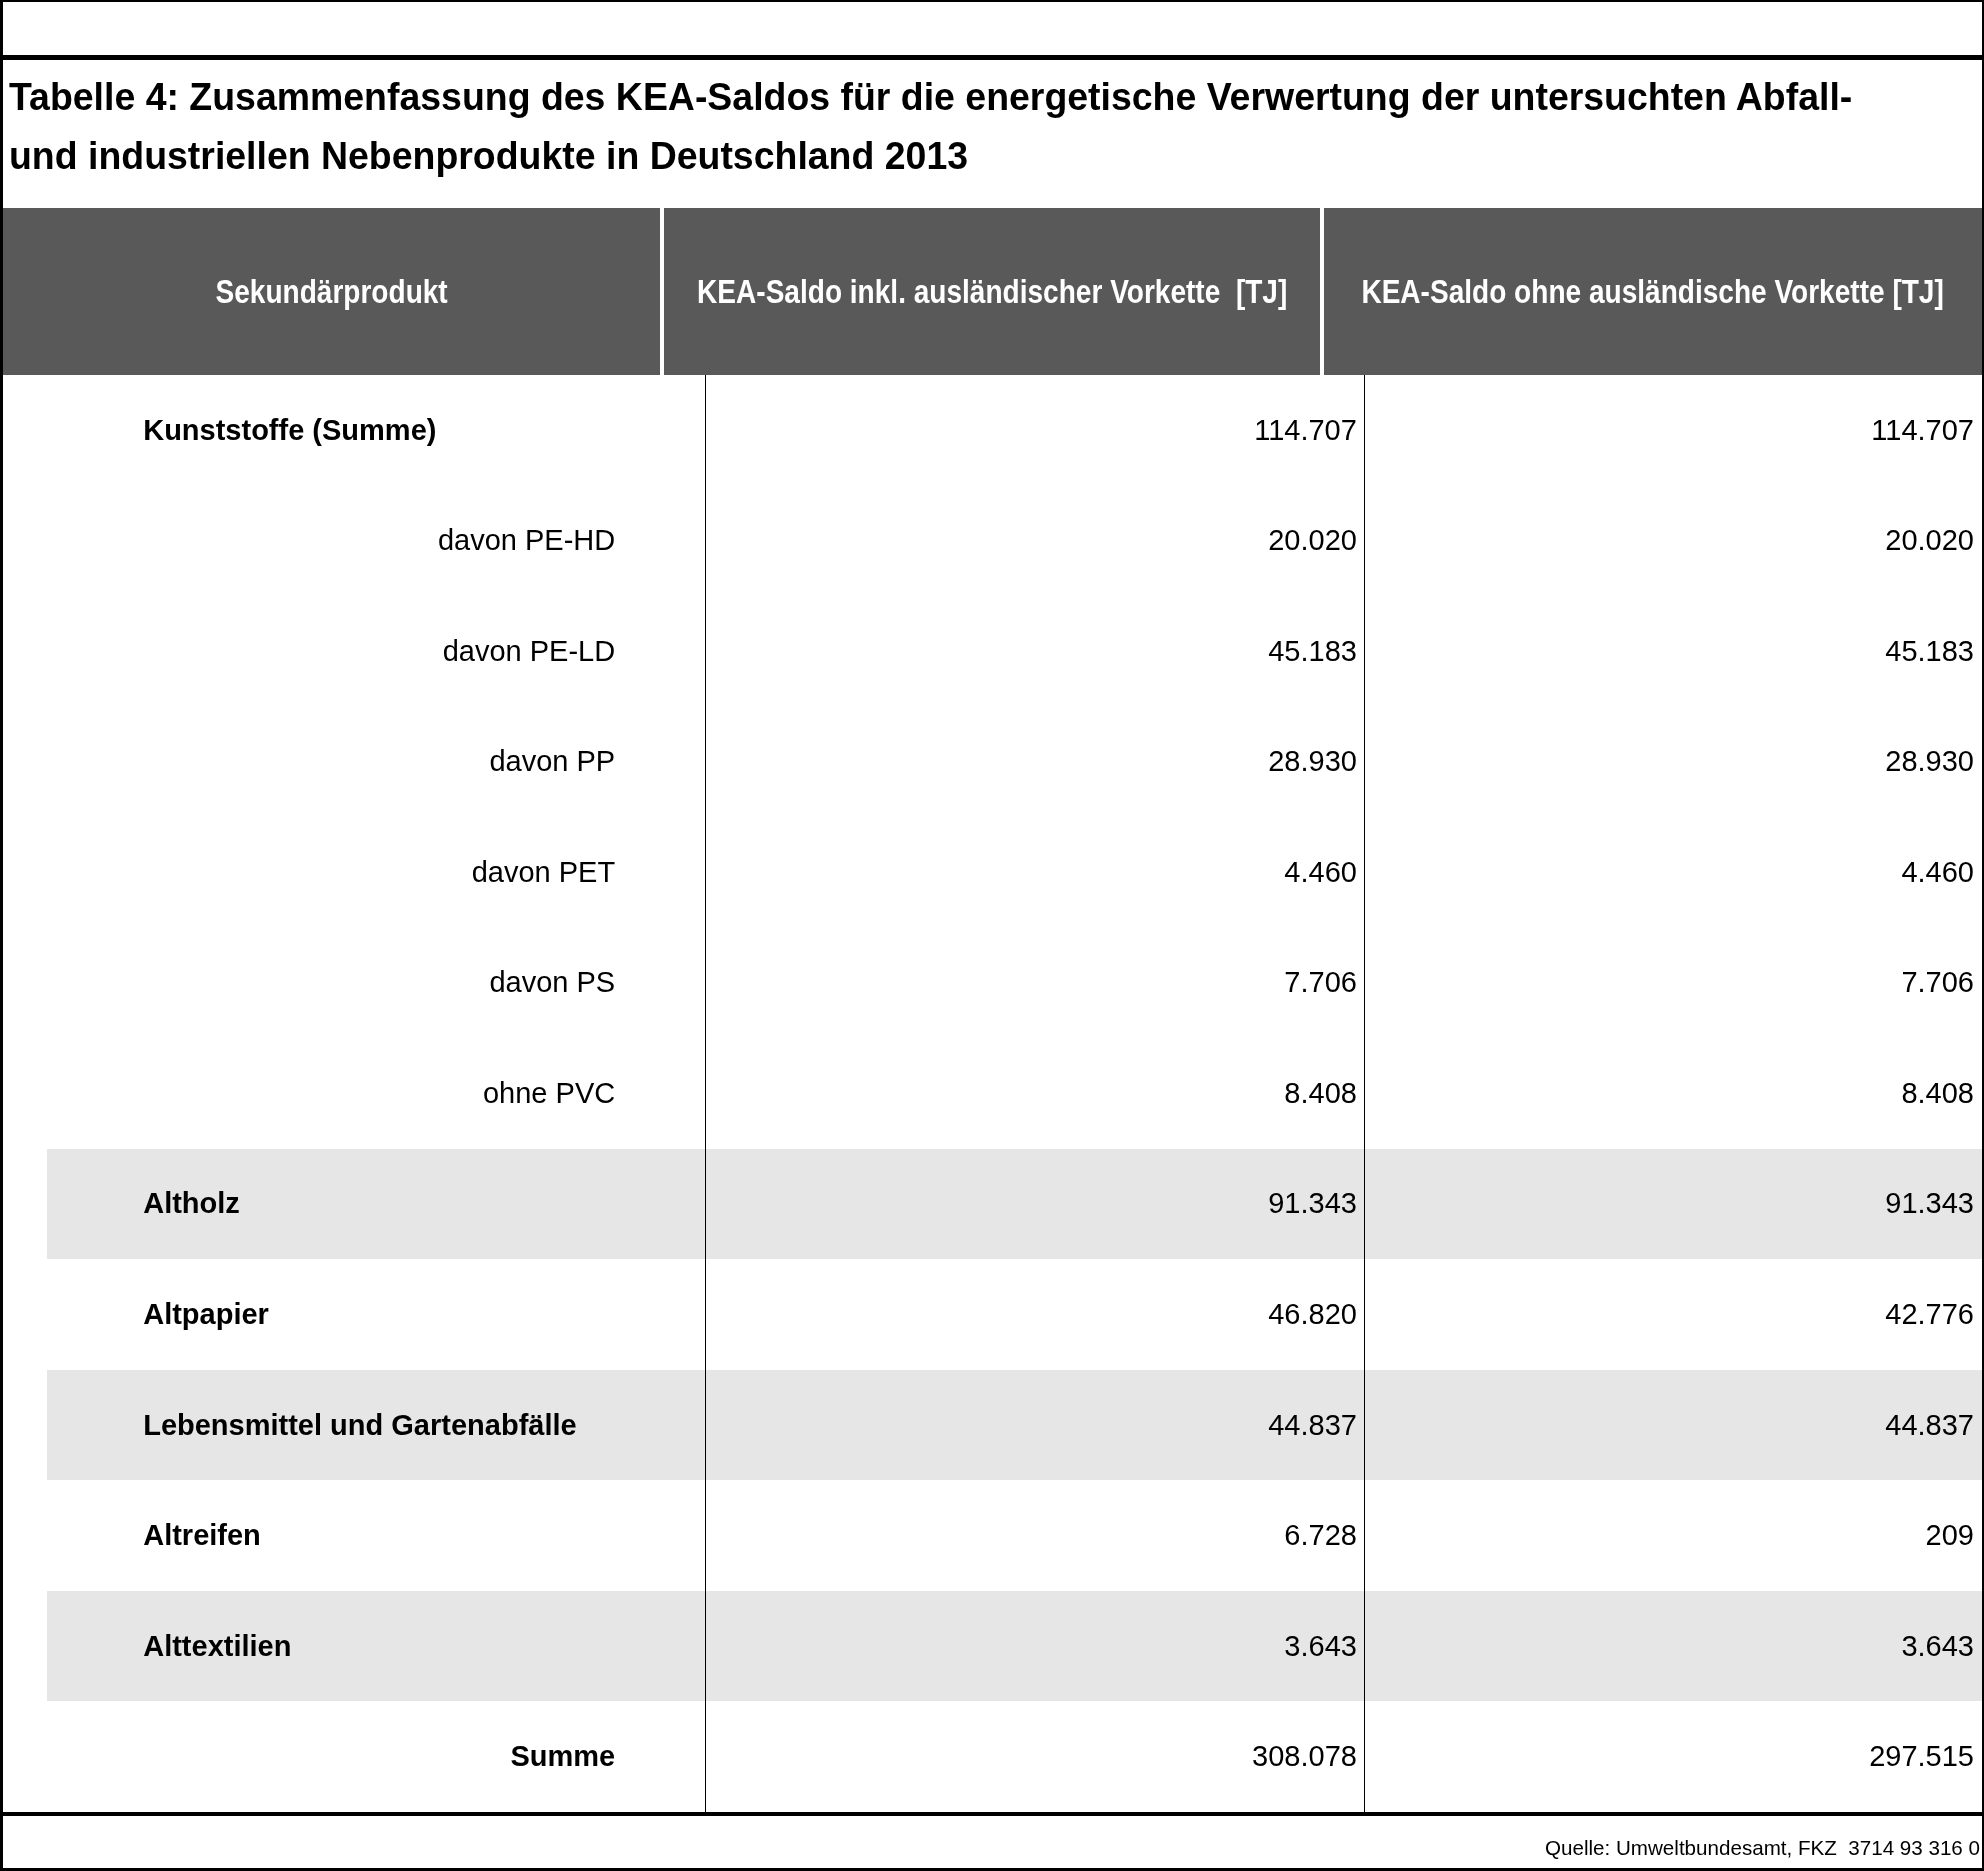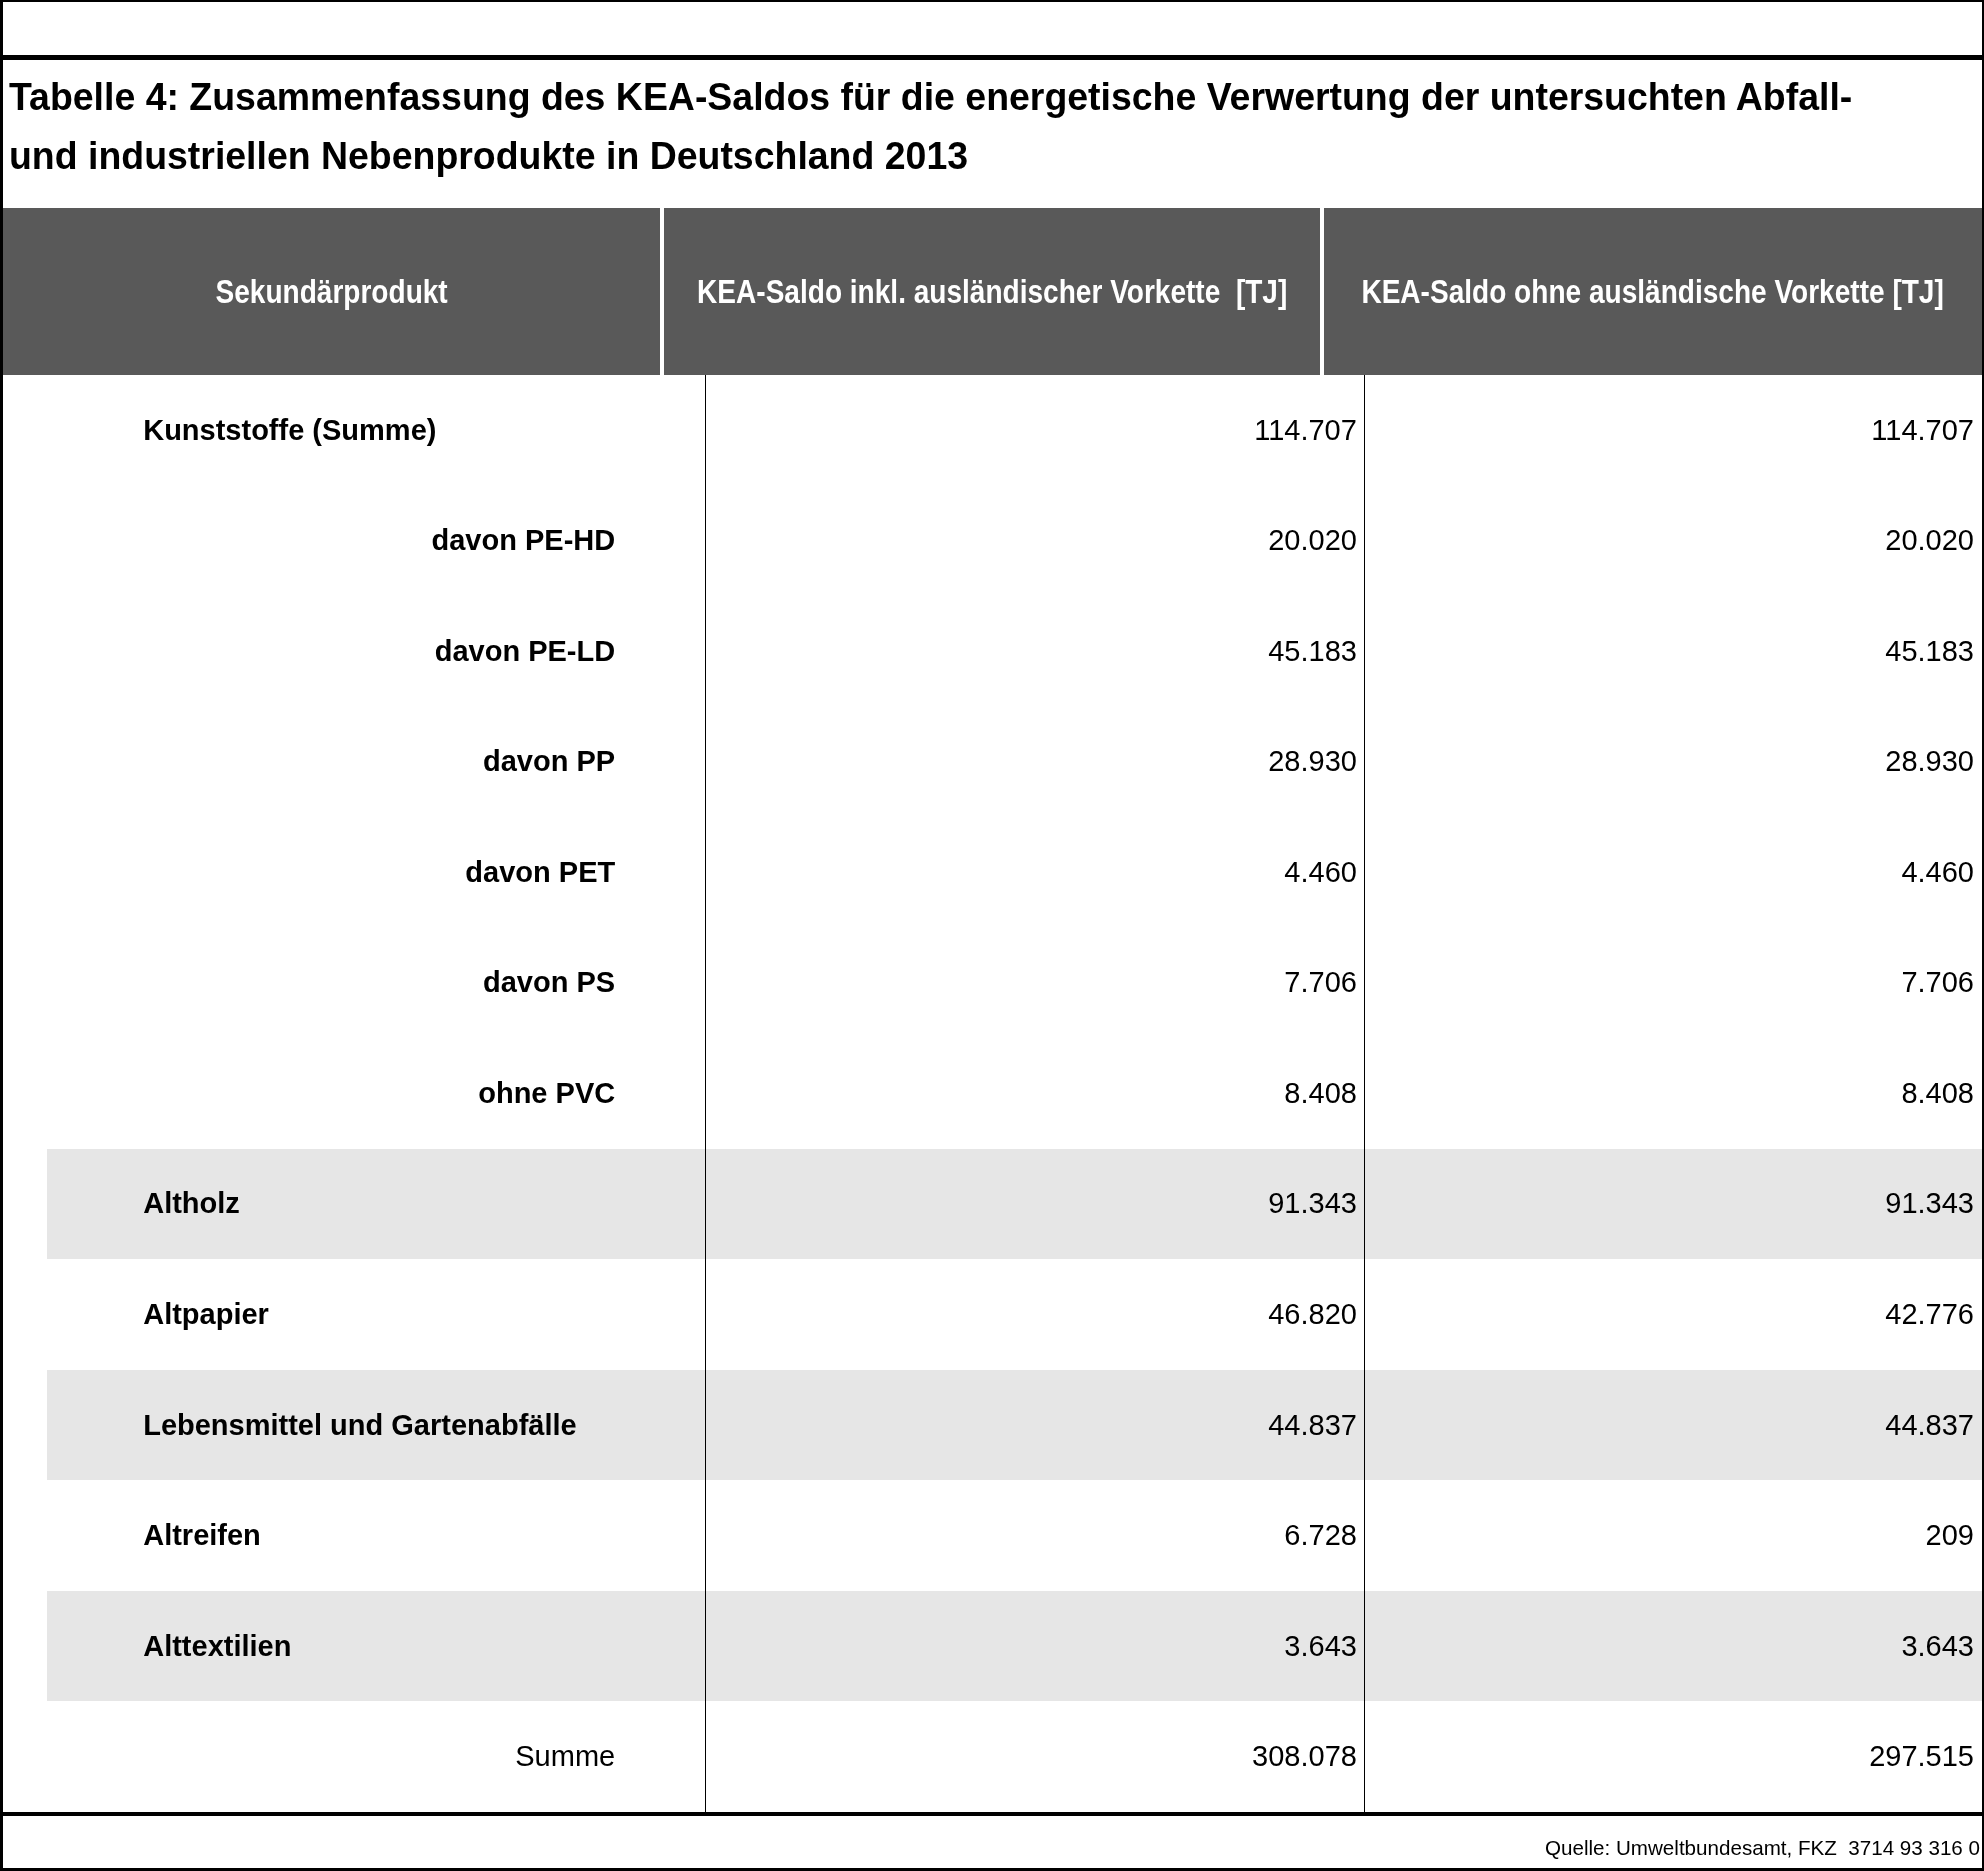--- a/index.html
+++ b/index.html
@@ -38,22 +38,22 @@
   .hgap{width:3.7px;background:#ffffff;}
   .hc2{width:656px;}
   .hc3{width:658px;}
 
   
   .tbody{position:absolute;left:3.2px;top:375px;width:1979px;height:1437px;display:flex;flex-direction:column;}
   .row{flex:1;display:flex;font-size:29px;margin-left:44px;}
   .row.shaded{background:#e6e6e6;}
   .c1{width:658px;display:flex;align-items:center;box-sizing:border-box;}
   .c1.cat{padding-left:96px;font-weight:700;}
-  .c1.sub{justify-content:flex-end;padding-right:90px;font-weight:700;}
-  .c1.sum{justify-content:flex-end;padding-right:90px;font-weight:400;}
+  .c1.sub{justify-content:flex-end;padding-right:90px;font-weight:400;}
+  .c1.sum{justify-content:flex-end;padding-right:90px;font-weight:700;}
   .c2{width:659px;border-left:1.8px solid #000;box-sizing:border-box;
       display:flex;align-items:center;justify-content:flex-end;padding-right:7.3px;}
   .c3{flex:1;border-left:1.8px solid #000;box-sizing:border-box;
       display:flex;align-items:center;justify-content:flex-end;padding-right:8.2px;}
   .row.total .c2,.row.total .c3{font-weight:400;}
 
   
   .footer{
     position:absolute;right:5px;top:1834px;height:28px;
     display:flex;align-items:center;

